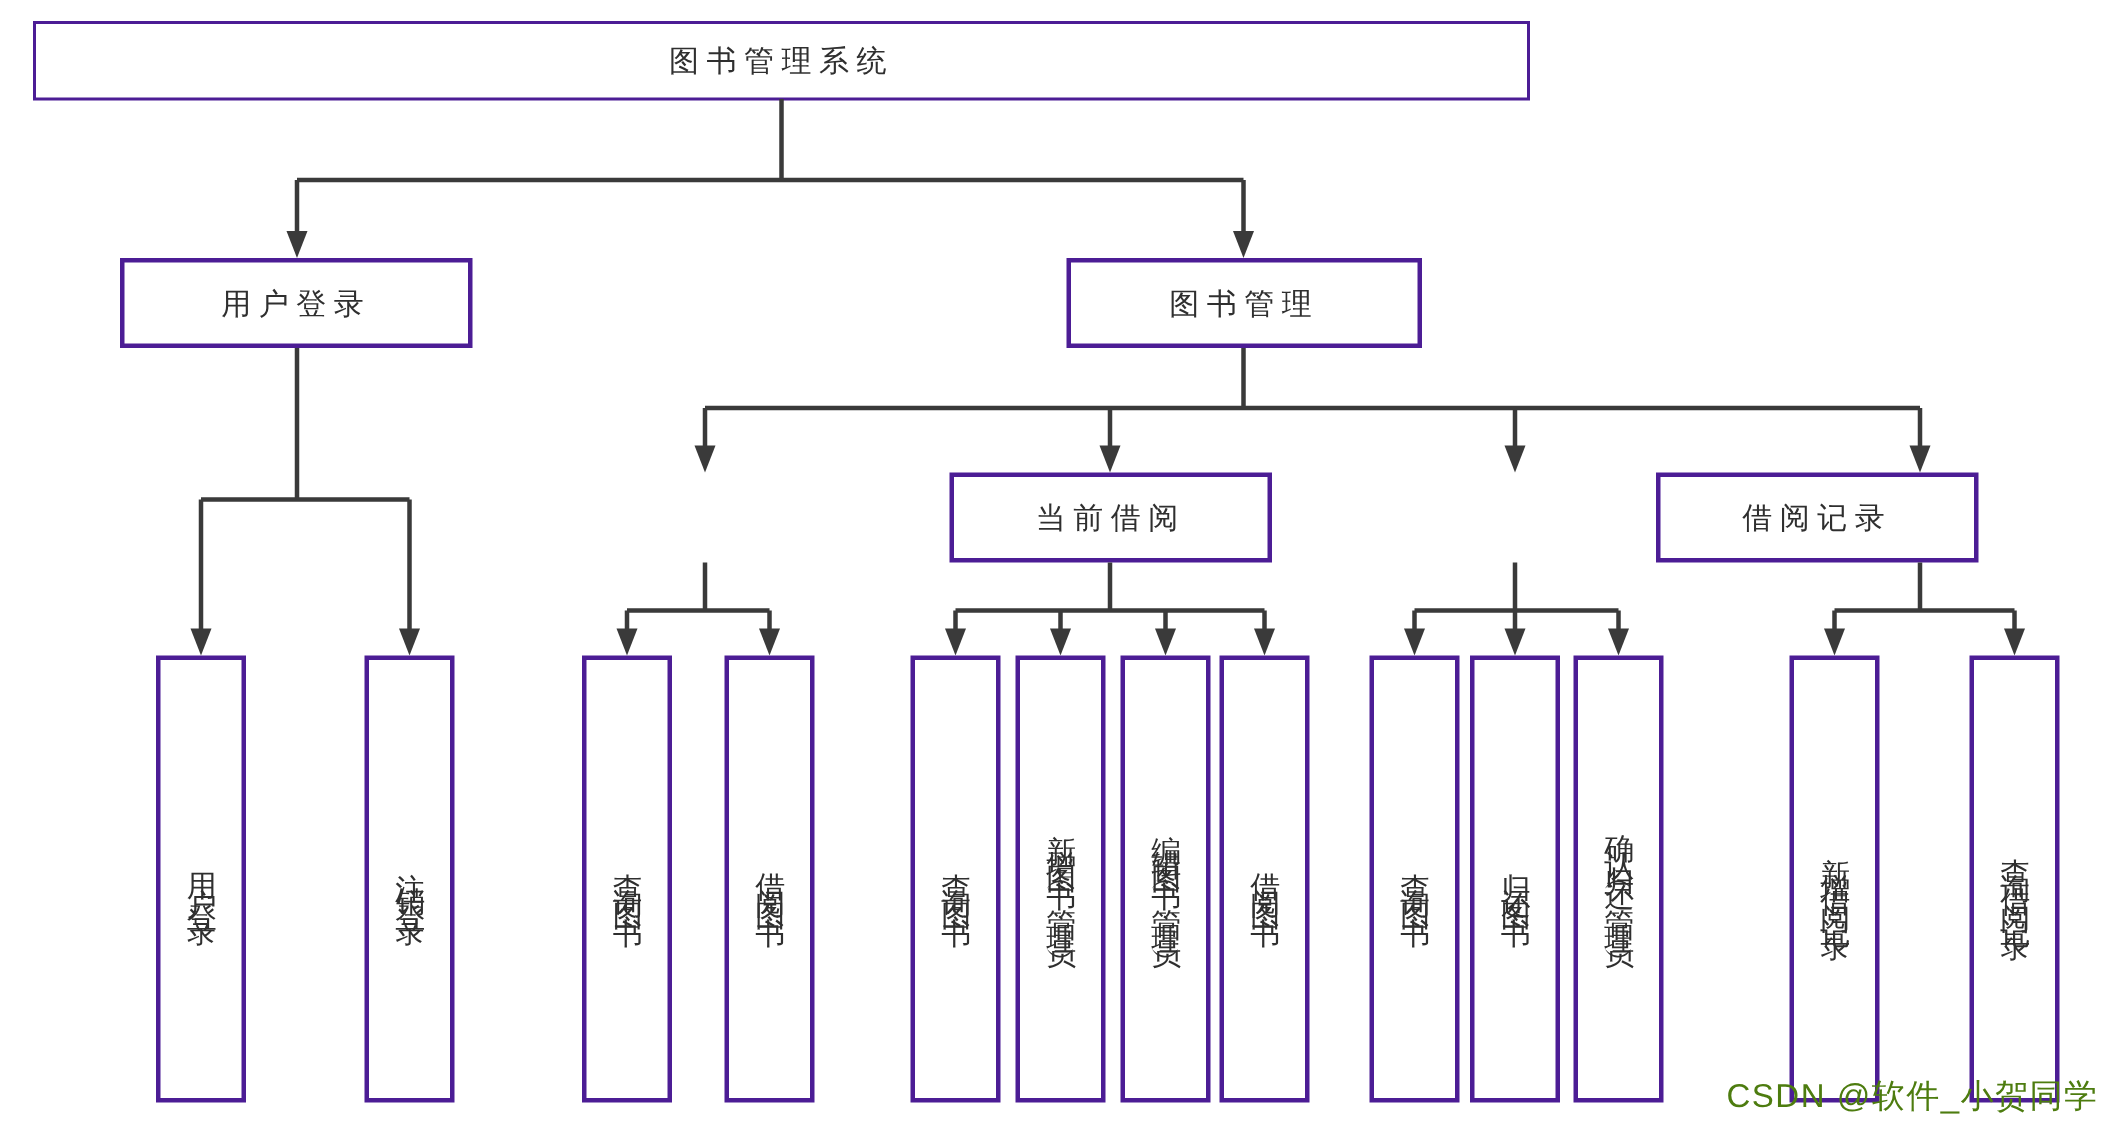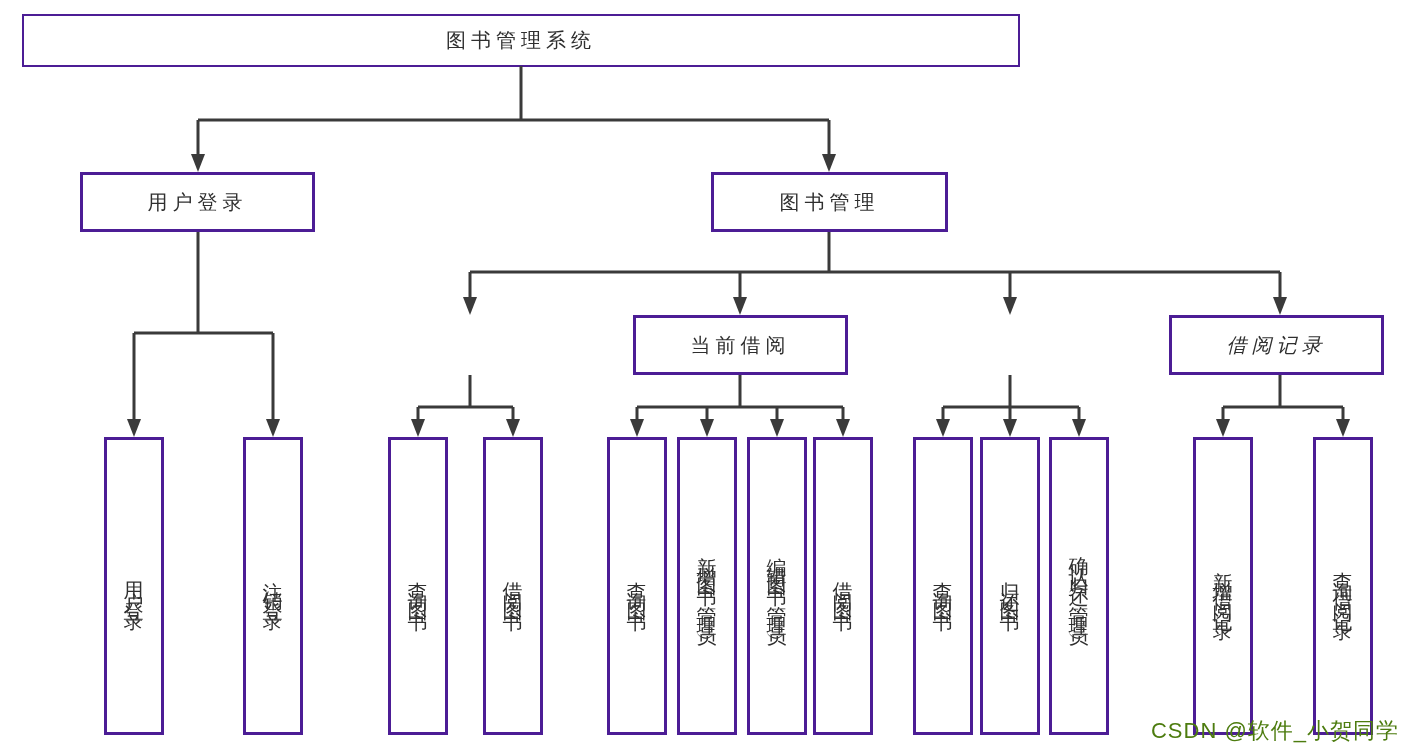--- a/index.html
+++ b/index.html
@@ -32,21 +32,21 @@
 <body>
 
 <div class="canvas">
 
   <div class="box root">图书管理系统</div>
 
   <div class="box l2" style="left:80px;  width:235px;">用户登录</div>
   <div class="box l2" style="left:711px; width:237px;">图书管理</div>
 
   <div class="box l3" style="left:633px;">当前借阅</div>
-  <div class="box l3" style="left:1169px;font-style:italic;">借阅记录</div>
+  <div class="box l3" style="left:1104px;">借阅记录</div>
 
   <div class="box leaf" style="left:104px;">
     <span class="vtext">用户登录</span>
   </div>
   <div class="box leaf" style="left:243px;">
     <span class="vtext">注销登录</span>
   </div>
 
   <div class="box leaf" style="left:388px;">
     <span class="vtext">查询图书</span>

